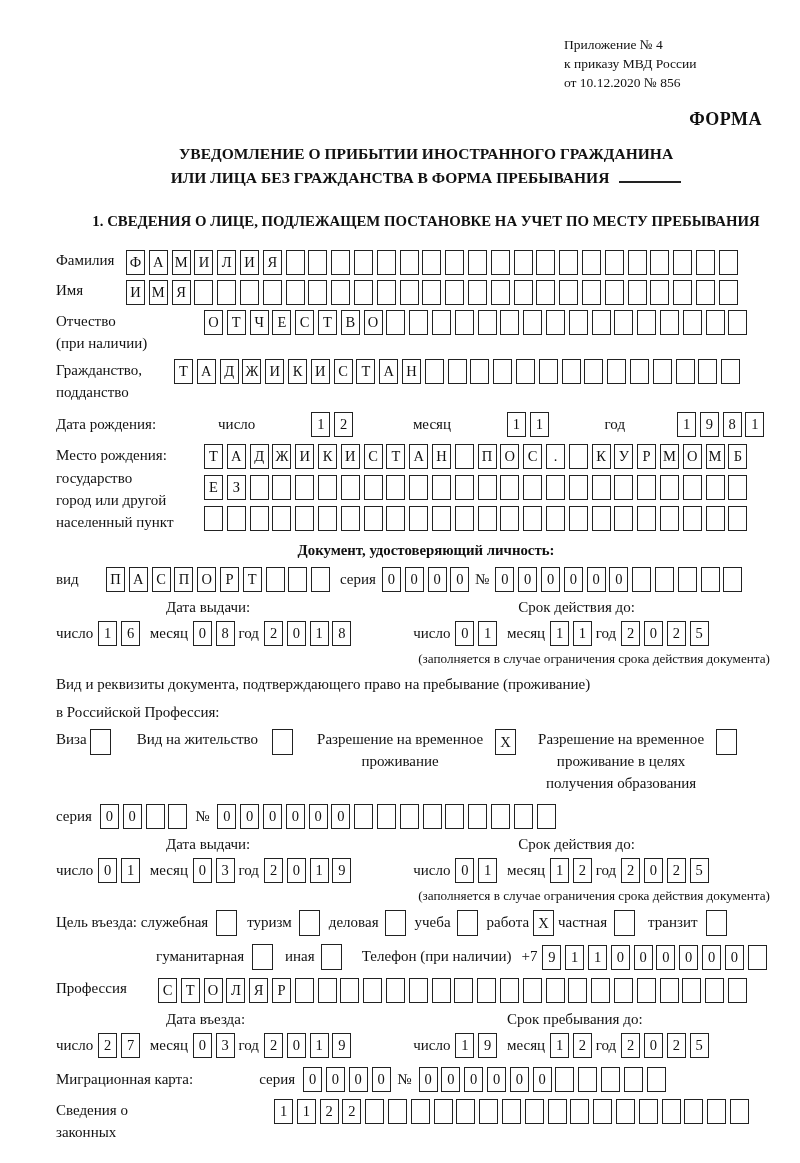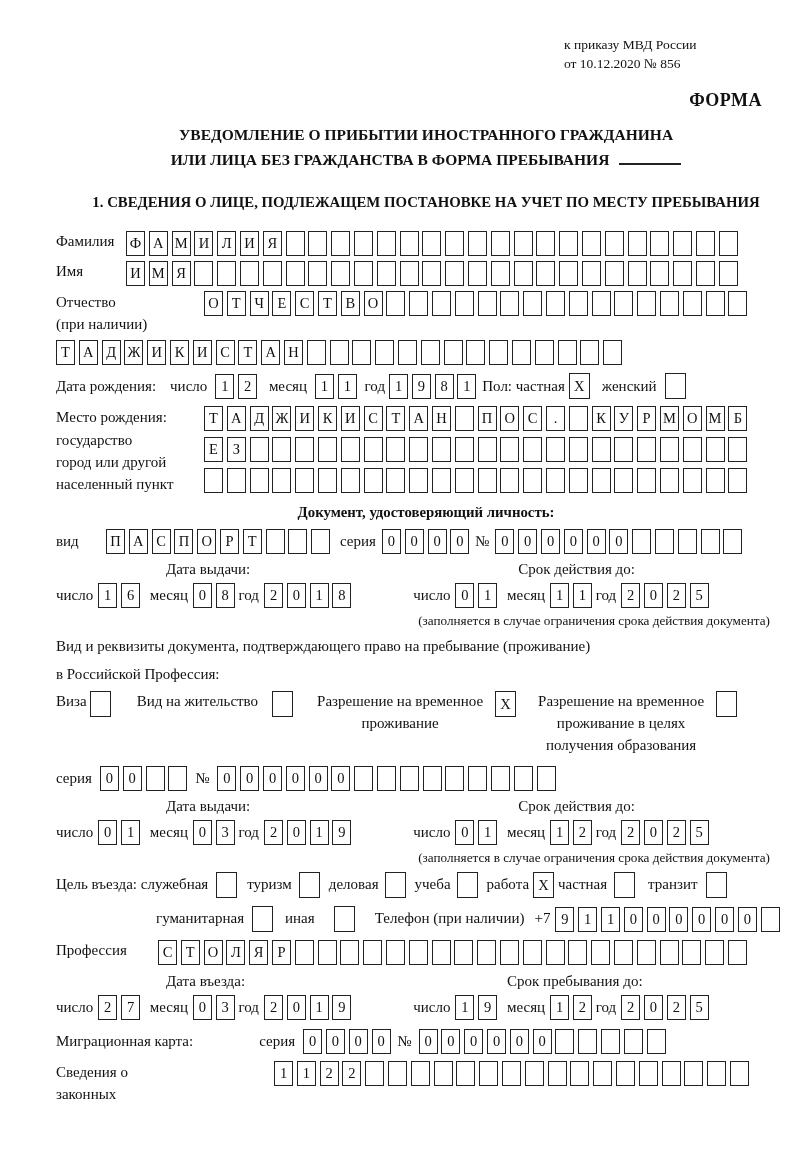--- a/index.html
+++ b/index.html
@@ -26,20 +26,21 @@
   .para{font-size:15px;line-height:1.5;}
   .lblcol{flex:none;font-size:15px;line-height:1.47;}
   .cellrows .cells{margin-bottom:6px;}
 </style>
 </head>
 <body>
 
 <div class="page">
 
   <div class="annex">
+    <div>Приложение № 4</div>
     <div>к приказу МВД России</div>
     <div>от 10.12.2020 № 856</div>
   </div>
   <div class="annex-note">
   </div>
 
   <div class="forma">ФОРМА</div>
 
   <div class="title">
     <div>УВЕДОМЛЕНИЕ О ПРИБЫТИИ ИНОСТРАННОГО ГРАЖДАНИНА</div>
@@ -141,20 +142,24 @@
         <span class="cell"></span>
         <span class="cell"></span>
         <span class="cell"></span>
         <span class="cell"></span>
         <span class="cell"></span>
         <span class="cell"></span>
       </span>
   </div>
 
   <div class="row">
+    <span class="lblcol" style="width:118px">
+      <div>Гражданство,</div>
+      <div>подданство</div>
+    </span>
     <span class="cells">
         <span class="cell">Т</span>
         <span class="cell">А</span>
         <span class="cell">Д</span>
         <span class="cell">Ж</span>
         <span class="cell">И</span>
         <span class="cell">К</span>
         <span class="cell">И</span>
         <span class="cell">С</span>
         <span class="cell">Т</span>
@@ -170,21 +175,21 @@
         <span class="cell"></span>
         <span class="cell"></span>
         <span class="cell"></span>
         <span class="cell"></span>
         <span class="cell"></span>
         <span class="cell"></span>
         <span class="cell"></span>
       </span>
   </div>
 
-  <div class="row" style="align-items:center;margin-top:8px;">
+  <div class="row" style="align-items:center;margin-top:8px;gap:48px;">
     <span class="lbl" style="margin-right:14px">Дата рождения:</span>
     <span class="lbl" style="margin-right:8px">число</span>
     <span class="cells">
         <span class="cell">1</span>
         <span class="cell">2</span>
       </span>
     <span class="lbl" style="margin:0 8px 0 8px">месяц</span>
     <span class="cells">
         <span class="cell">1</span>
         <span class="cell">1</span>
@@ -522,21 +527,21 @@
     <span class="cells">
         <span class="box"></span>
       </span>
   </div>
 
   <div class="row" style="align-items:center;margin-top:8px;">
     <span class="lbl" style="margin-left:100px;margin-right:8px">гуманитарная</span>
     <span class="cells">
         <span class="box"></span>
       </span>
-    <span class="lbl" style="margin:0 19px 0 12px">иная</span>
+    <span class="lbl" style="margin:0 6px 0 12px">иная</span>
     <span class="cells">
         <span class="box"></span>
       </span>
     <span class="lbl" style="margin:0 10px 0 20px">Телефон (при наличии)</span>
     <span class="lbl" style="margin-right:5px">+7</span>
     <span class="cells">
         <span class="cell">9</span>
         <span class="cell">1</span>
         <span class="cell">1</span>
         <span class="cell">0</span>

